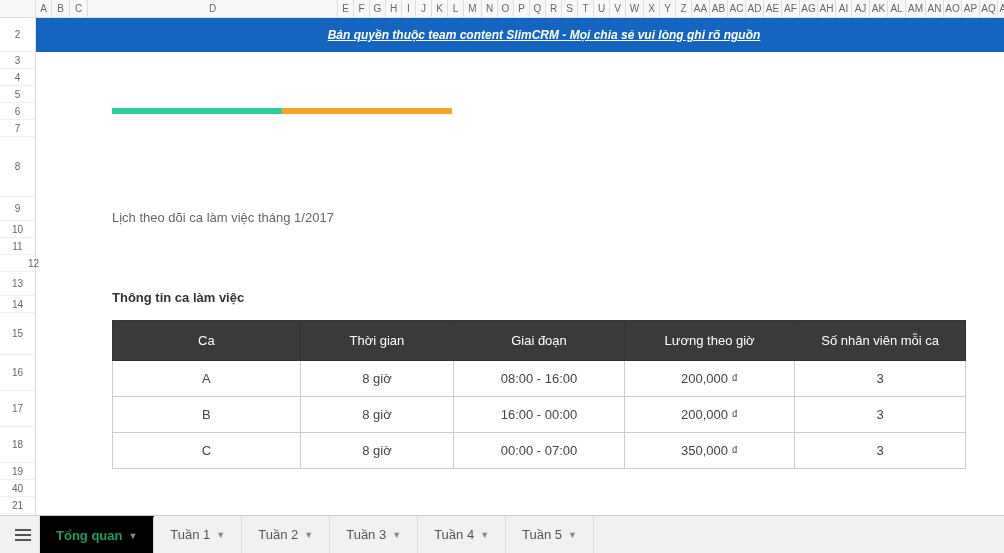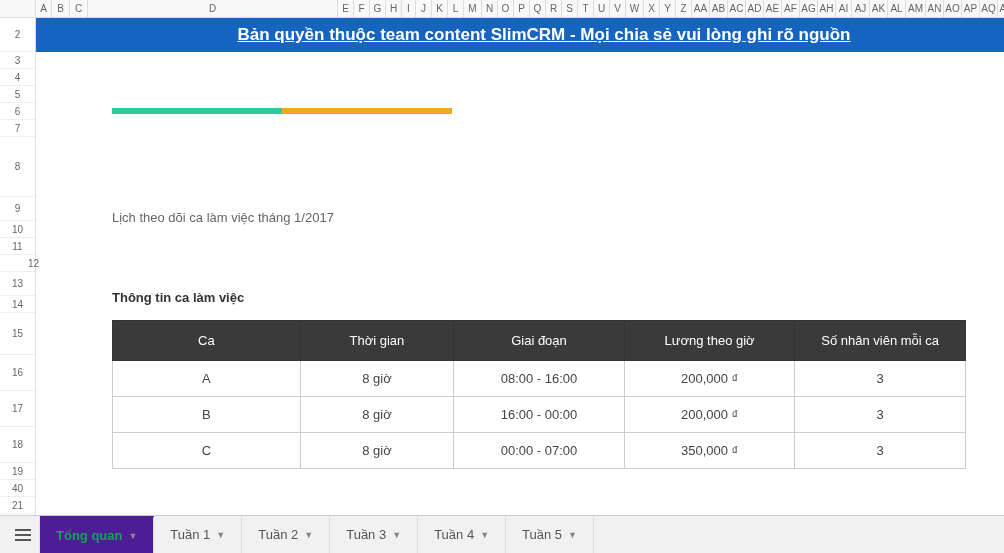--- a/index.html
+++ b/index.html
@@ -69,22 +69,23 @@
     left: 0; right: 0; top: 0;
     height: 34px;
     background: #1565c0;
     display: flex;
     align-items: center;
     justify-content: center;
   }
   .banner a {
     color: #fff;
     font-weight: bold;
+    font-style: italic;
     text-decoration: underline;
-    font-size: 17px;
+    font-size: 12px;
     margin-left: 48px;
   }
   
   .stripe {
     position: absolute;
     left: 76px;
     top: 90px;
     width: 340px;
     height: 6px;
     display: flex;
@@ -163,21 +164,21 @@
     display: flex;
     align-items: center;
     gap: 6px;
     font-size: 13px;
     color: #555;
     cursor: pointer;
     border-right: 1px solid #ddd;
     background: #f1f1f1;
   }
   .tab.active {
-    background: #4c1d95;
+    background: #000000;
     color: #1a9e5c;
     font-weight: bold;
     border-top: 2px solid transparent;
     position: relative;
   }
   .tab .chev { font-size: 9px; color: #888; }
 </style>
 </head>
 <body>
 

